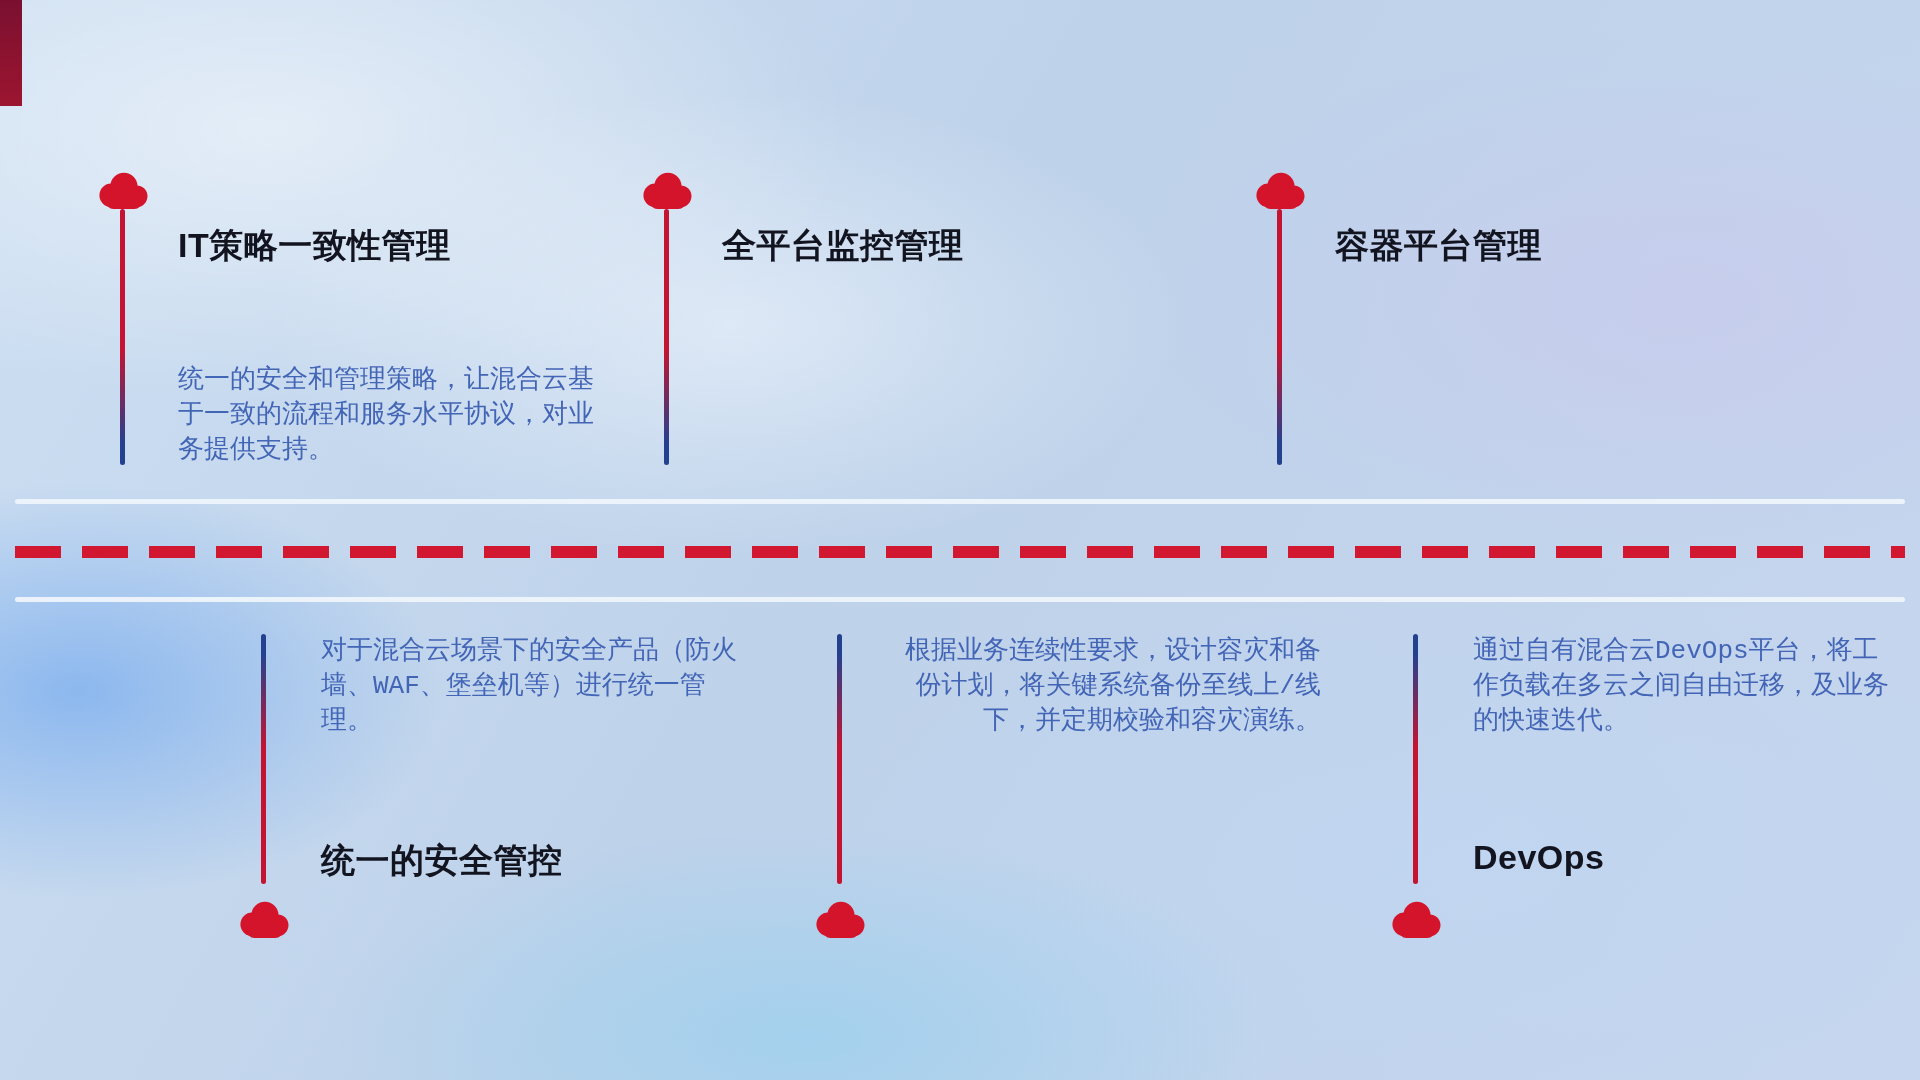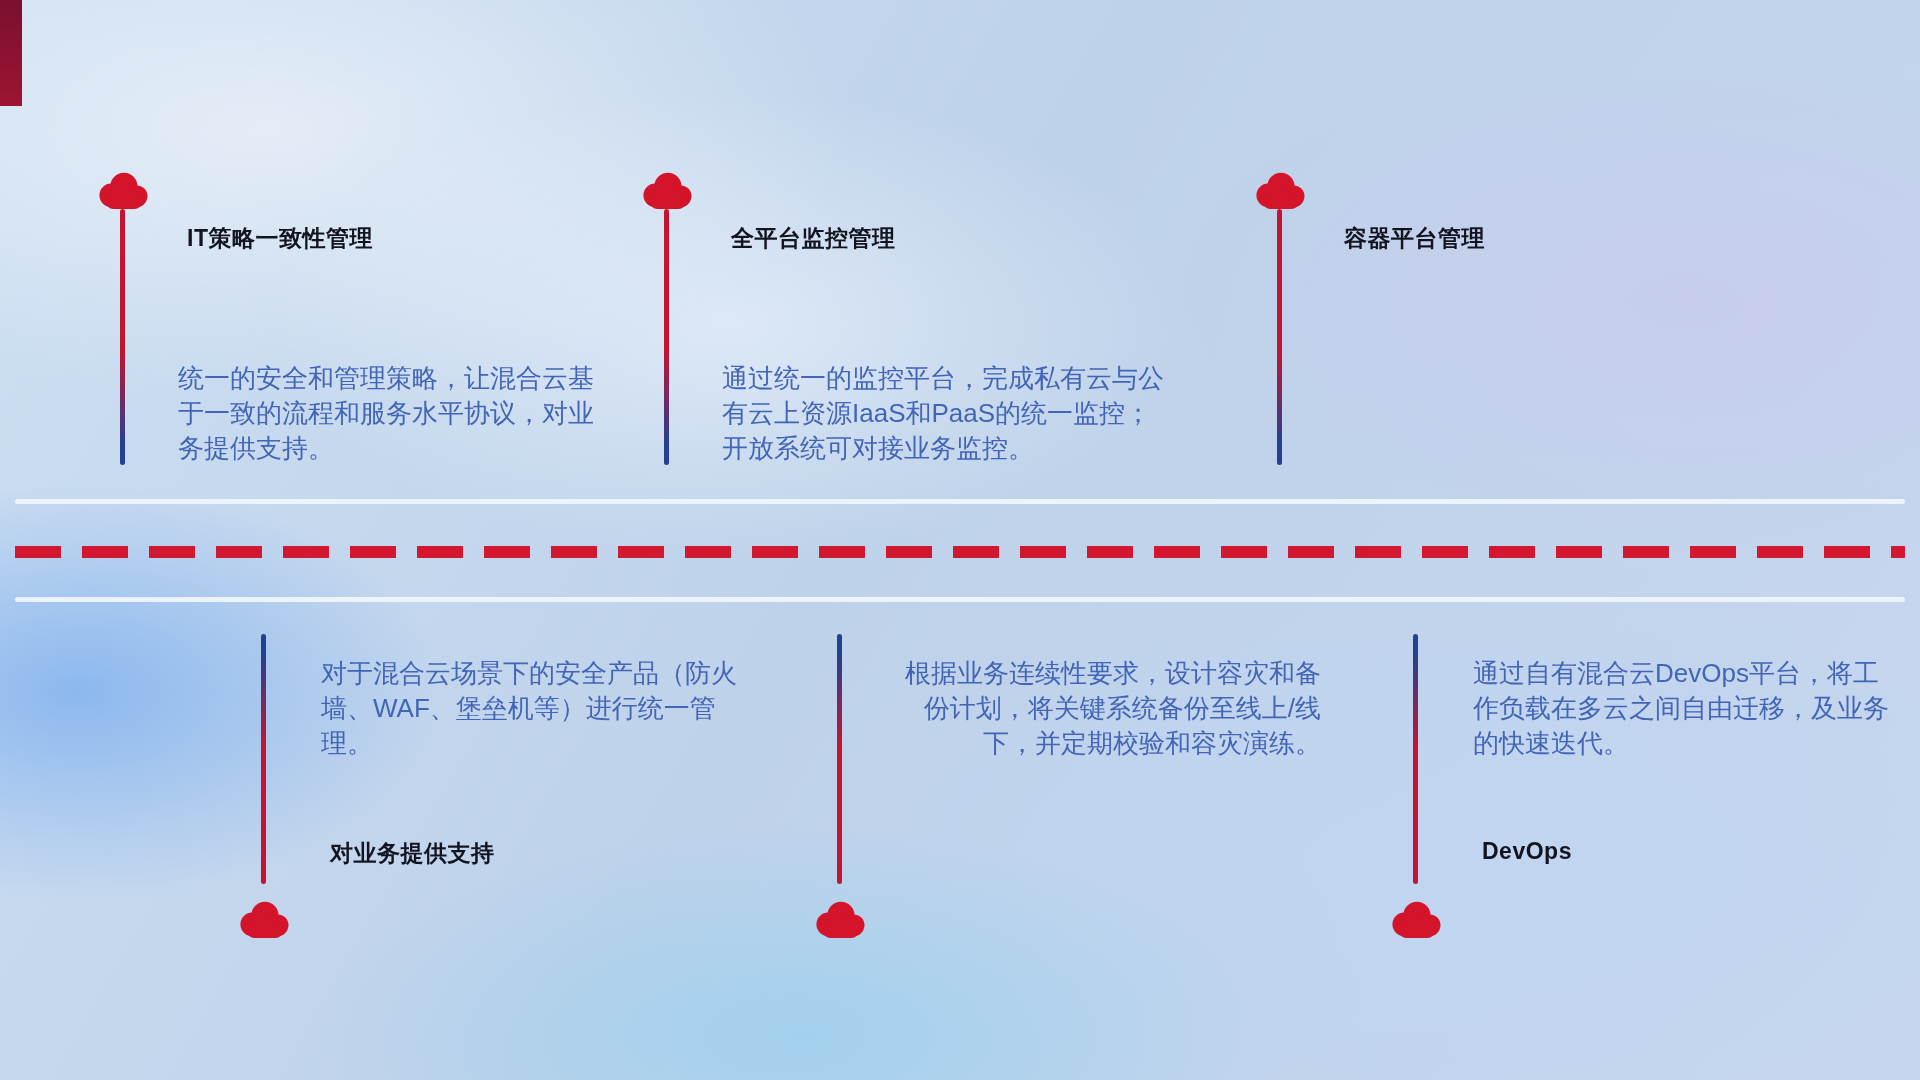--- a/index.html
+++ b/index.html
@@ -34,22 +34,22 @@
   .corner-accent{
     position:absolute;left:0;top:0;width:22px;height:106px;
     background:linear-gradient(180deg, var(--corner-dark), #9c1530);
   }
   
   .item{position:absolute;width:560px;}
   .item .cloud{position:absolute;left:-26px;width:58px;height:40px;fill:var(--cloud-red);}
   .item .vline{position:absolute;left:0;width:5px;border-radius:3px;}
   .item .title{
     position:absolute;left:58px;
-    font-size:23px;font-weight:700;color:var(--title);
-    white-space:nowrap;letter-spacing:0.5px;margin-left:9px;
+    font-size:34px;font-weight:700;color:var(--title);
+    white-space:nowrap;letter-spacing:0.5px;
   }
   .item .desc{
     position:absolute;left:58px;
     font-size:26px;line-height:35px;color:var(--description);
   }
   
   .item.top{top:169px;height:300px;}
   .item.top .cloud{top:0;}
   .item.top .vline{
     top:40px;height:256px;
@@ -61,21 +61,21 @@
   .c1{left:120px;}
   .c2{left:664px;}
   .c3{left:1277px;font-family:Liberation Serif, serif;}
   
   .item.bottom{top:634px;height:310px;}
   .item.bottom .vline{
     top:0;height:250px;
     background:linear-gradient(0deg, var(--line-red) 0%, var(--line-red) 55%, var(--line-blue) 92%);
   }
   .item.bottom .cloud{top:264px;}
-  .item.bottom .desc{top:22px;width:424px;}
+  .item.bottom .desc{top:0;width:424px;font-family:Liberation Mono, monospace;}
   .item.bottom .title{top:204px;}
   .b1{left:261px;}
   .b2{left:837px;text-align:right;}
   .b3{left:1413px;}
   .item.bottom .desc,.item.bottom .title{left:60px;}
   
   .white-line{
     position:absolute;left:15px;right:15px;height:5px;
     background:var(--divider-white);opacity:0.95;border-radius:3px;
   }
@@ -112,39 +112,38 @@
     <h2 class="title">IT策略一致性管理</h2>
     <p class="desc">统一的安全和管理策略，让混合云基于一致的流程和服务水平协议，对业务提供支持。</p>
   </section>
 
   <section class="item top c2">
     <svg class="cloud">
         <use href="#cloud-sym"></use>
       </svg>
     <div class="vline"></div>
     <h2 class="title">全平台监控管理</h2>
-    <p class="desc">通过统一的监控平台，完成私有云与公有云上资源IaaS和PaaS的统一监控；开放系统可对接业务监控。</p>
   </section>
 
   <section class="item top c3">
     <svg class="cloud">
         <use href="#cloud-sym"></use>
       </svg>
     <div class="vline"></div>
     <h2 class="title">容器平台管理</h2>
   </section>
 
   <div class="white-line top-line"></div>
   <div class="dash-line"></div>
   <div class="white-line bottom-line"></div>
 
   <section class="item bottom b1">
     <div class="vline"></div>
     <p class="desc">对于混合云场景下的安全产品（防火墙、WAF、堡垒机等）进行统一管理。</p>
-    <h2 class="title">对业务提供支持</h2>
+    <h2 class="title">统一的安全管控</h2>
     <svg class="cloud">
         <use href="#cloud-sym"></use>
       </svg>
   </section>
 
   <section class="item bottom b2">
     <div class="vline"></div>
     <p class="desc">根据业务连续性要求，设计容灾和备份计划，将关键系统备份至线上/线下，并定期校验和容灾演练。</p>
     <svg class="cloud">
         <use href="#cloud-sym"></use>

